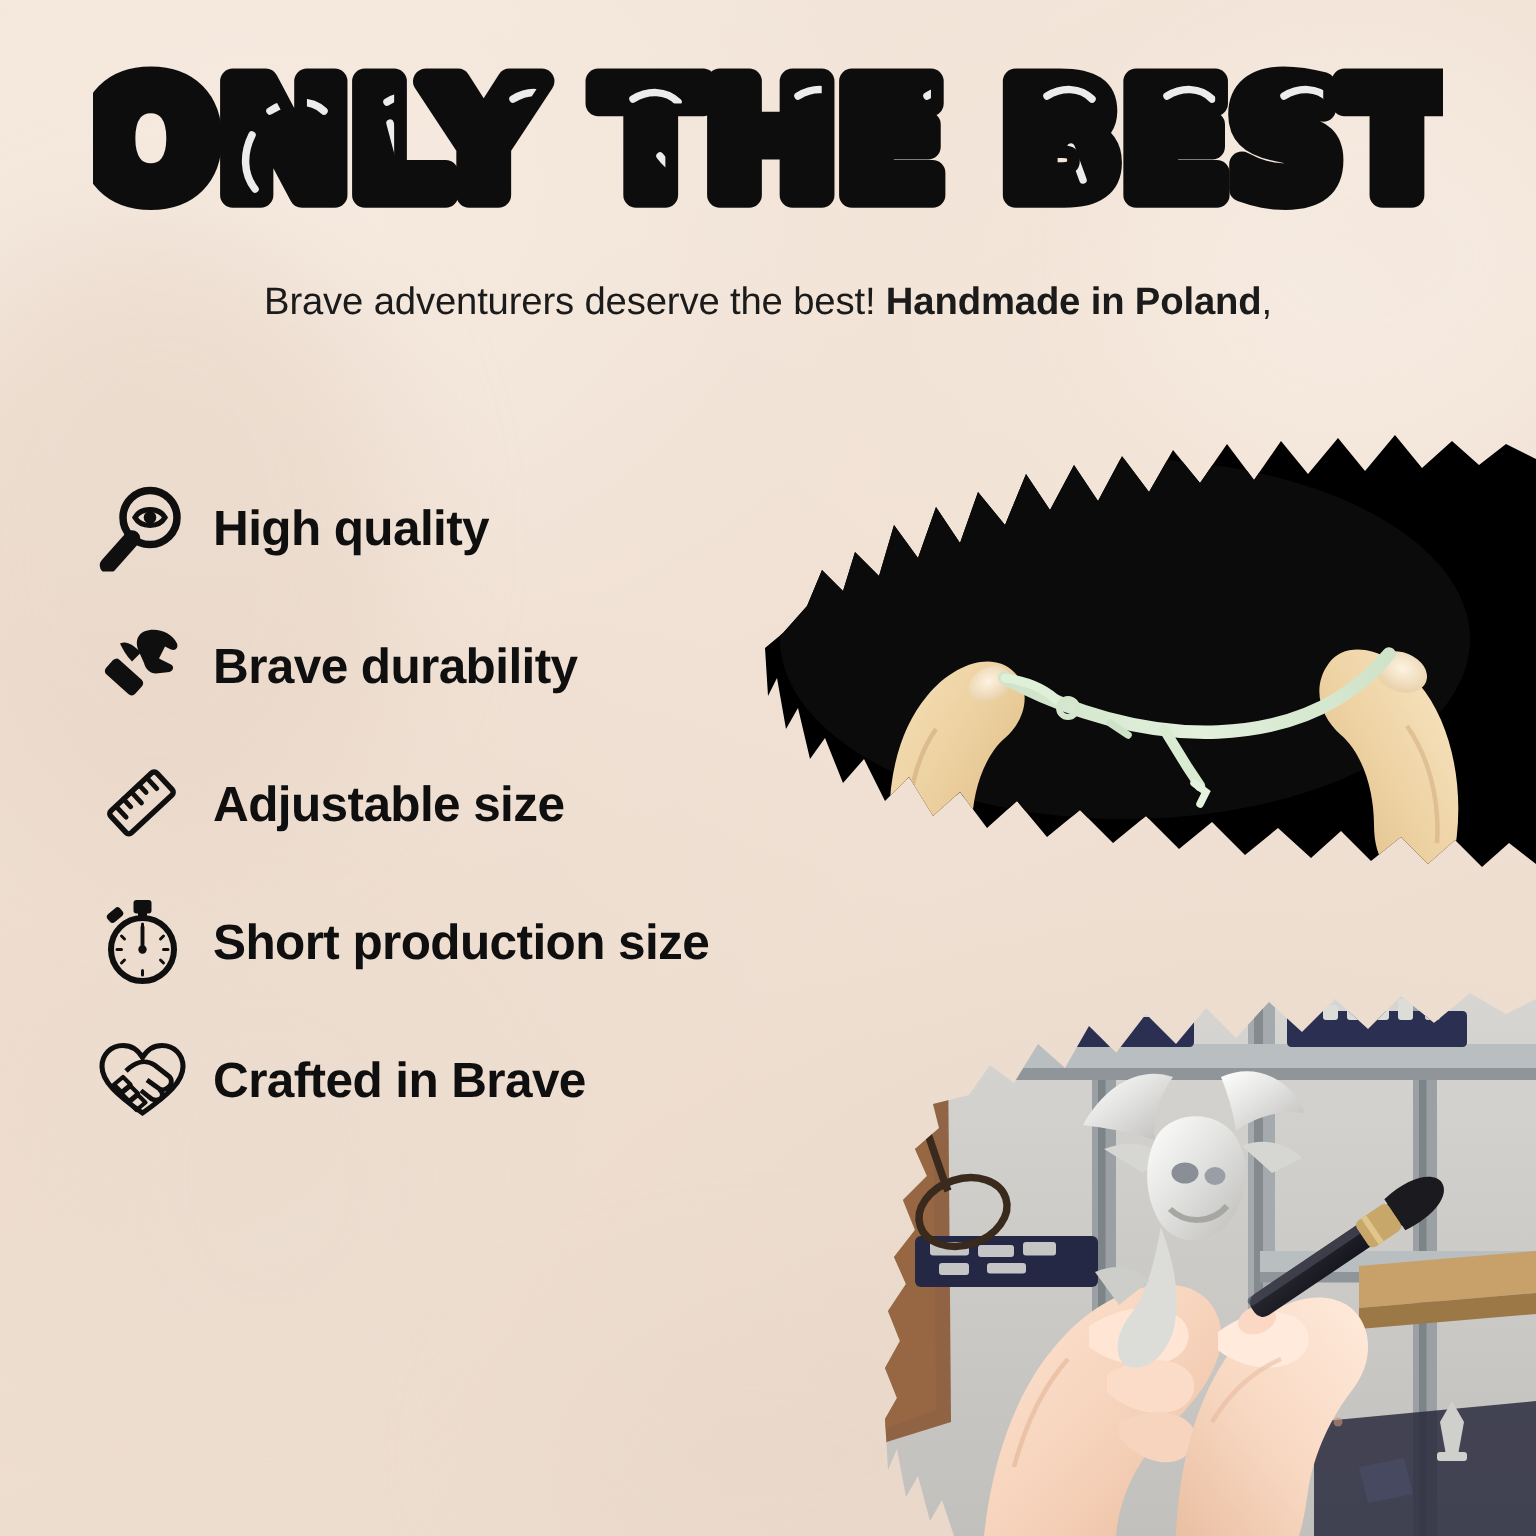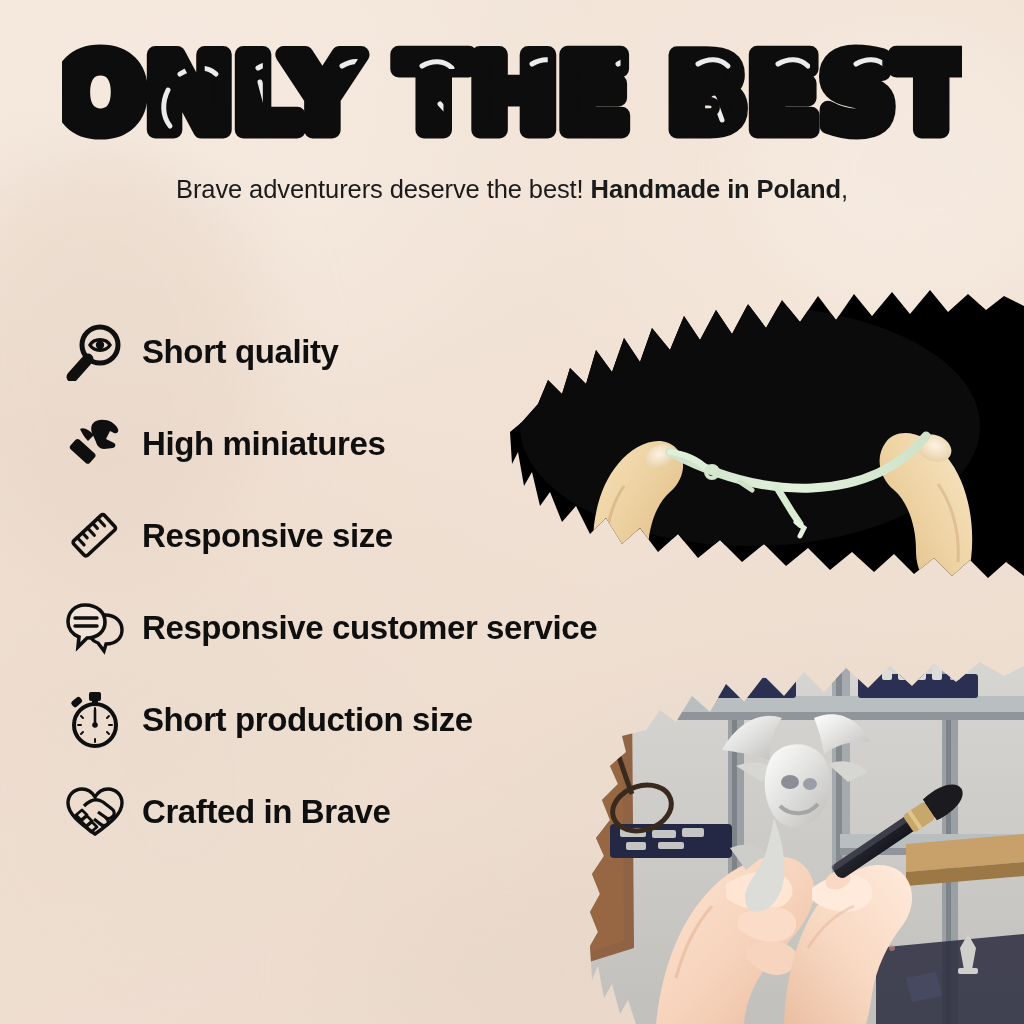--- a/index.html
+++ b/index.html
@@ -43,21 +43,21 @@
   .headline-wrap {
     position:absolute;
     left:0; right:0; top:38px;
     text-align:center;
   }
   .headline-svg { display:block; margin:0 auto; }
 
   
   .subtitle {
     position:absolute;
-    left:0; right:0; top:172px;
+    left:0; right:0; top:184px;
     text-align:center;
     font-size:25.5px;
     line-height:1.38;
     color:#1b1b1b;
     letter-spacing:-0.1px;
     padding:0 95px;
   }
   .subtitle b { font-weight:bold; }
 
   
@@ -386,69 +386,54 @@
 
     <div class="feature">
       <span class="feature-icon">
         <svg width="58" height="58" viewBox="0 0 58 58">
           <circle cx="34" cy="22" r="18" fill="none" stroke="#0f0f0f" stroke-width="5"></circle>
           <path d="M 22,36 L 6,54" stroke="#0f0f0f" stroke-width="11" stroke-linecap="round"></path>
           <path d="M 24,22 C 28,15 40,15 44,22 C 40,29 28,29 24,22 Z" fill="none" stroke="#0f0f0f" stroke-width="3.5"></path>
           <circle cx="34" cy="22" r="4.2" fill="#0f0f0f"></circle>
         </svg>
       </span>
-      <span class="feature-label">Short quality</span>
+      <span class="feature-label">High quality</span>
     </div>
 
     <div class="feature">
       <span class="feature-icon">
         <svg width="58" height="58" viewBox="0 0 58 58">
           <path d="M 30,6 C 38,3 48,6 52,14 C 53,17 51,19 48,18 L 44,16
                    L 40,24 L 48,28 C 50,29 50,32 47,33 L 38,34
                    C 34,34 31,31 30,27 L 26,18 C 24,12 26,8 30,6 Z" fill="#0f0f0f"></path>
           <path d="M 28,20 C 22,14 18,12 14,14 C 16,18 18,22 22,26 Z" fill="#0f0f0f"></path>
           <rect x="4" y="30" width="26" height="13" rx="3" fill="#0f0f0f" transform="rotate(42 17 36)"></rect>
         </svg>
       </span>
-      <span class="feature-label">High miniatures</span>
+      <span class="feature-label">Brave durability</span>
     </div>
 
     <div class="feature">
       <span class="feature-icon">
         <svg width="58" height="58" viewBox="0 0 58 58">
           <g transform="rotate(-43 29 29)">
             <rect x="8" y="18" width="42" height="20" rx="2.5" fill="none" stroke="#0f0f0f" stroke-width="3.6"></rect>
             <g stroke="#0f0f0f" stroke-width="3.2" stroke-linecap="round">
               <path d="M 15,18 L 15,28"></path>
               <path d="M 22,18 L 22,25"></path>
               <path d="M 29,18 L 29,28"></path>
               <path d="M 36,18 L 36,25"></path>
               <path d="M 43,18 L 43,28"></path>
             </g>
           </g>
         </svg>
       </span>
-      <span class="feature-label">Responsive size</span>
+      <span class="feature-label">Adjustable size</span>
     </div>
 
-    <div class="feature">
-      <span class="feature-icon">
-        <svg width="60" height="58" viewBox="0 0 60 58">
-
-          <path d="M 40,16 C 51,16 57,23 57,31 C 57,39 51,45 41,45
-                   L 39,52 L 33,44 C 27,42 24,37 24,31 C 24,23 30,16 40,16 Z" fill="none" stroke="#0f0f0f" stroke-width="3.4"></path>
-
-          <path d="M 20,6 C 33,6 40,14 40,23 C 40,32 33,39 22,39
-                   L 13,48 L 14,38 C 7,35 3,29 3,23 C 3,14 9,6 20,6 Z" fill="#f2e4d8" stroke="#0f0f0f" stroke-width="3.6"></path>
-          <path d="M 10,19 L 32,19" stroke="#0f0f0f" stroke-width="3.4" stroke-linecap="round"></path>
-          <path d="M 10,27 L 32,27" stroke="#0f0f0f" stroke-width="3.4" stroke-linecap="round"></path>
-        </svg>
-      </span>
-      <span class="feature-label">Responsive customer service</span>
-    </div>
 
     <div class="feature">
       <span class="feature-icon">
         <svg width="58" height="60" viewBox="0 0 58 60">
           <rect x="23" y="2" width="12" height="9" rx="2" fill="#0f0f0f"></rect>
           <rect x="26" y="9" width="6" height="6" fill="#0f0f0f"></rect>
           <rect x="5" y="9" width="11" height="7" rx="2.5" fill="#0f0f0f" transform="rotate(-40 10 12)"></rect>
           <circle cx="29" cy="35" r="21" fill="none" stroke="#0f0f0f" stroke-width="4"></circle>
           <g stroke="#0f0f0f" stroke-width="2" stroke-linecap="round">
             <path d="M 29,18 L 29,21"></path>

